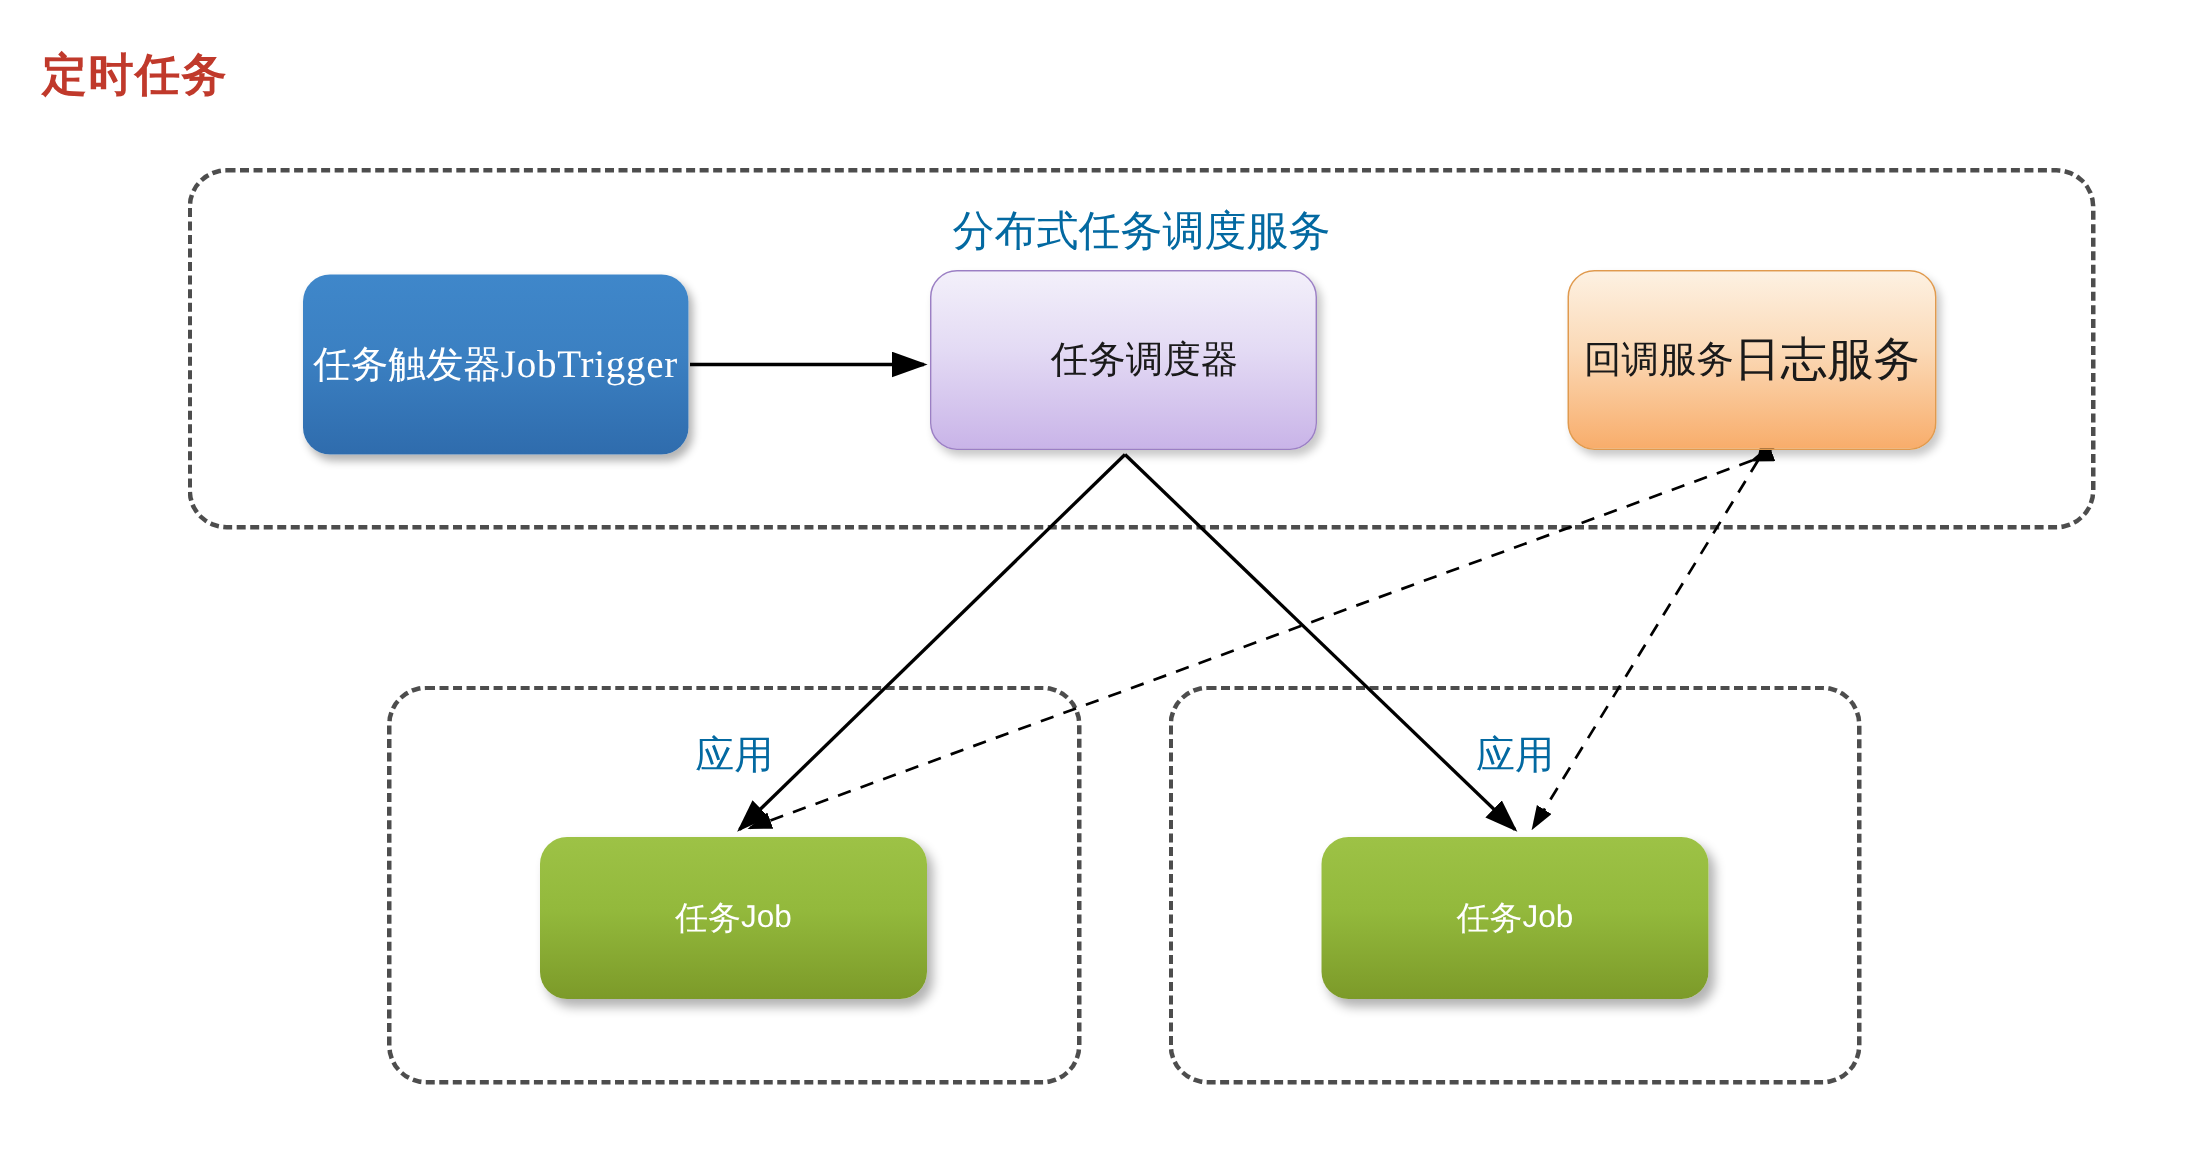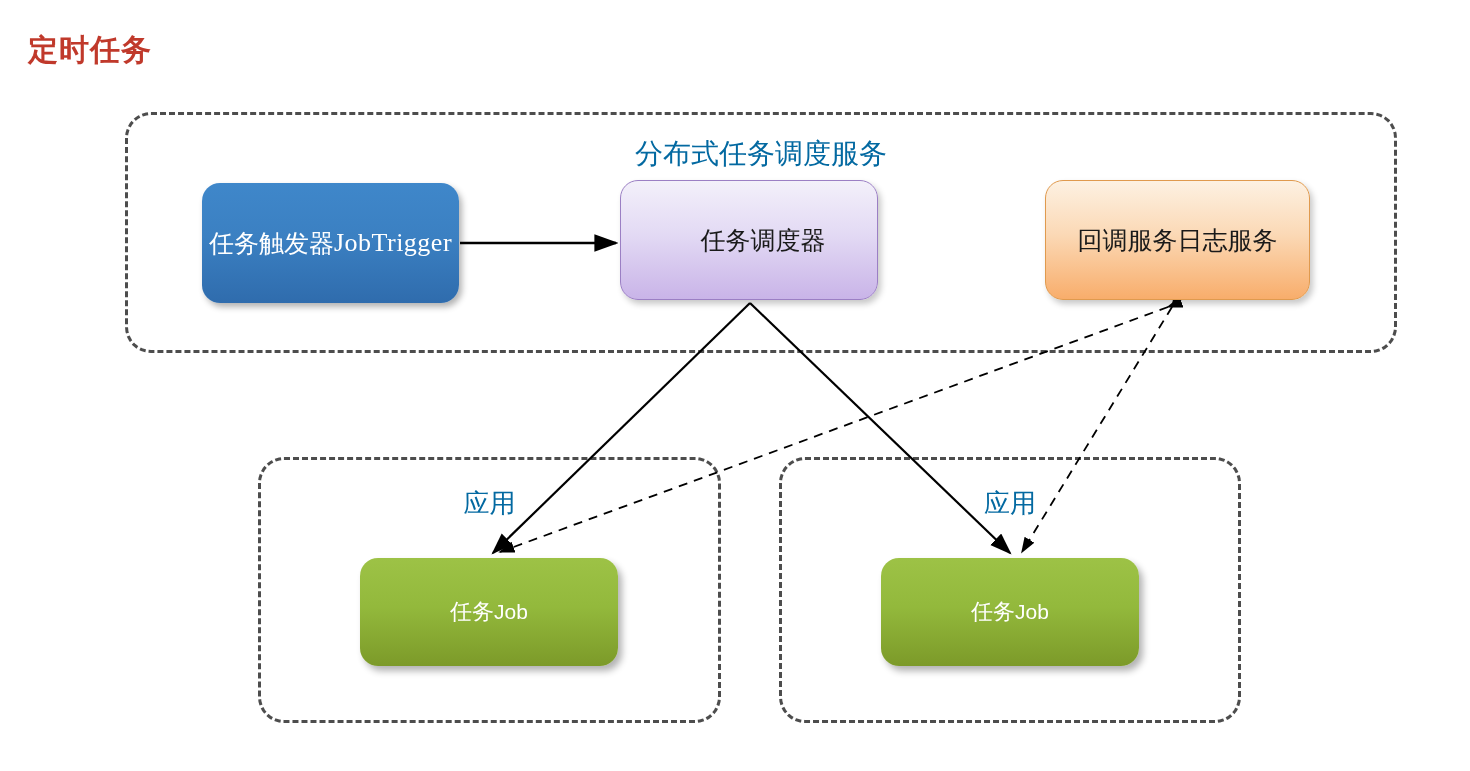--- a/index.html
+++ b/index.html
@@ -88,28 +88,28 @@
   #node-jobscheduler {
     left: 620px; top: 180px; width: 258px; height: 120px;
     background: linear-gradient(to bottom, #f3f0fa 0%, #e3daf4 45%, #c9b4e8 100%);
     border: 1px solid #9b7fc4;
     color: #1a1a1a;
     box-shadow: 3px 4px 6px rgba(0,0,0,0.22);
     padding-left: 28px;
   }
   
   #node-callback {
-    left: 1045px; top: 180px; width: 265px; height: 120px;
+    left: 1045px; top: 180px; width: 246px; height: 120px;
     background: linear-gradient(to bottom, #fdf1e2 0%, #fbd9b6 45%, #f8ad6b 100%);
     border: 1px solid #e09a4e;
     color: #1a1a1a;
     box-shadow: 3px 4px 6px rgba(0,0,0,0.22);
     font-family: Liberation Serif, serif;
   }
-  #node-callback .cn2 { font-size: 25px; }
+  #node-callback .cn2 { font-size: 31px; }
   
   .node-job {
     top: 558px; width: 258px; height: 108px;
     background: linear-gradient(to bottom, #9dc246 0%, #93b93c 45%, #7c9a29 100%);
     color: #ffffff;
     box-shadow: 4px 5px 7px rgba(0,0,0,0.30);
   }
   #node-job-left  { left: 360px; }
   #node-job-right { left: 881px; }
   .node-job .cn { font-size: 22px; }

